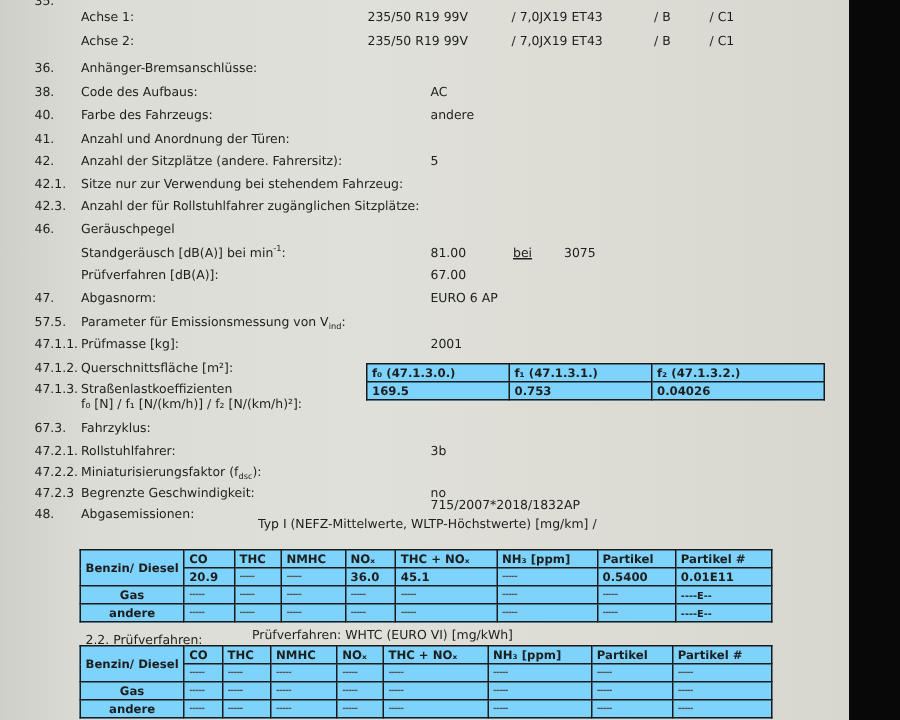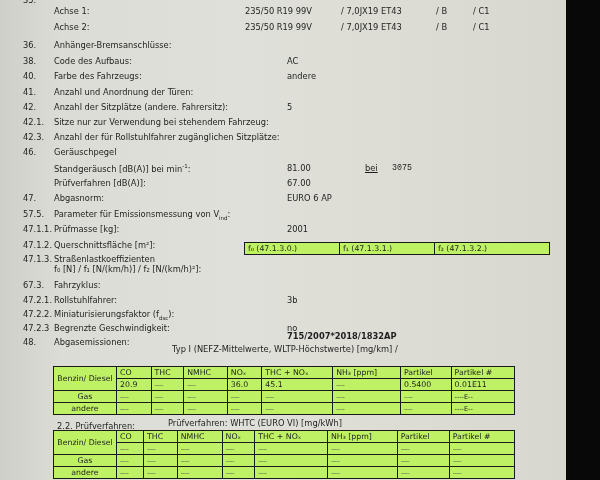--- a/index.html
+++ b/index.html
@@ -9,21 +9,21 @@
       font-family: "DejaVu Sans", sans-serif;
       color:#1e1e1e;
     }
     .black-edge { position:absolute; top:0; right:0; width:34px; height:480px; background:#080808; }
     .row { position:absolute; left:0; font-size:8.3px; white-space:nowrap; }
     .num { position:absolute; left:23px; }
     .lbl { position:absolute; left:54px; }
     .val { position:absolute; left:287px; }
     .abs { position:absolute; font-size:8.3px; white-space:nowrap; }
     sub, sup { font-size:5.5px; }
-    table.grid { position:absolute; border-collapse:collapse; font-size:7.8px; background:#bef264; }
+    table.grid { position:absolute; border-collapse:collapse; font-size:7.8px; background:#7dd3fc;font-weight:bold; }
     table.grid td { border:1px solid #1a1a1a; padding:0 3px; height:11px; vertical-align:middle; white-space:nowrap; }
     table.fk td { height:11px; }
     .dash { color:#555; letter-spacing:-0.5px; font-size:6px; }
     .rowhdr { text-align:center; }
   </style>
 </head>
 <body>
 
 <div class="black-edge"></div>
 
@@ -78,22 +78,22 @@
   <span class="lbl">Anzahl der für Rollstuhlfahrer zugänglichen Sitzplätze:</span>
 </div>
 <div class="row" style="top:147px;">
   <span class="num">46.</span>
   <span class="lbl">Geräuschpegel</span>
 </div>
 
 <div class="row" style="top:163px;">
   <span class="lbl"><span>Standgeräusch [dB(A)] bei min</span><sup>-1</sup>:</span>
   <span class="val">81.00</span>
-  <span class="abs" style="left:365px;text-decoration:underline;">bei</span>
-  <span class="abs" style="left:392px;font-family:Liberation Mono, monospace;">3075</span>
+  <span class="abs" style="left:342px;text-decoration:underline;">bei</span>
+  <span class="abs" style="left:376px;">3075</span>
 </div>
 <div class="row" style="top:178px;">
   <span class="lbl">Prüfverfahren [dB(A)]:</span>
   <span class="val">67.00</span>
 </div>
 
 <div class="row" style="top:193px;">
   <span class="num">47.</span>
   <span class="lbl">Abgasnorm:</span>
   <span class="val">EURO 6 AP</span>
@@ -119,20 +119,25 @@
   <span class="lbl">f₀ [N] / f₁ [N/(km/h)] / f₂ [N/(km/h)²]:</span>
 </div>
 
 <table class="grid fk" style="left:244px; top:242px; width:306px;">
   <tbody>
       <tr>
     <td style="width:88px;">f₀ (47.1.3.0.)</td>
     <td style="width:88px;">f₁ (47.1.3.1.)</td>
     <td>f₂ (47.1.3.2.)</td>
   </tr>
+  <tr>
+    <td>169.5</td>
+    <td>0.753</td>
+    <td>0.04026</td>
+  </tr>
 </tbody>
   </table>
 
 <div class="row" style="top:280px;">
   <span class="num">67.3.</span>
   <span class="lbl">Fahrzyklus:</span>
 </div>
 <div class="row" style="top:295px;">
   <span class="num">47.2.1.</span>
   <span class="lbl">Rollstuhlfahrer:</span>
@@ -143,21 +148,21 @@
   <span class="lbl"><span>Miniaturisierungsfaktor (f</span><sub>dsc</sub><span>):</span></span>
 </div>
 <div class="row" style="top:323px;">
   <span class="num">47.2.3</span>
   <span class="lbl">Begrenzte Geschwindigkeit:</span>
   <span class="val">no</span>
 </div>
 <div class="row" style="top:337px;">
   <span class="num">48.</span>
   <span class="lbl">Abgasemissionen:</span>
-  <span class="val" style="top:-6px;font-weight:bold;">715/2007*2018/1832AP</span>
+  <span class="val" style="top:-6px;">715/2007*2018/1832AP</span>
 </div>
 
 <div class="row" style="top:349px;">
   <span class="lbl" style="left:75px;margin-top:17px;">1.2. Prüfverfahren:</span>
   <span class="abs" style="left:172px; top:-5px;">Typ I (NEFZ-Mittelwerte, WLTP-Höchstwerte) [mg/km] /</span>
   <span class="abs" style="left:160px; top:18px;">WHSC (EURO VI) [mg/kWh]</span>
 </div>
 
 <table class="grid" style="left:53px; top:366px; width:462px;">
   <tbody>

